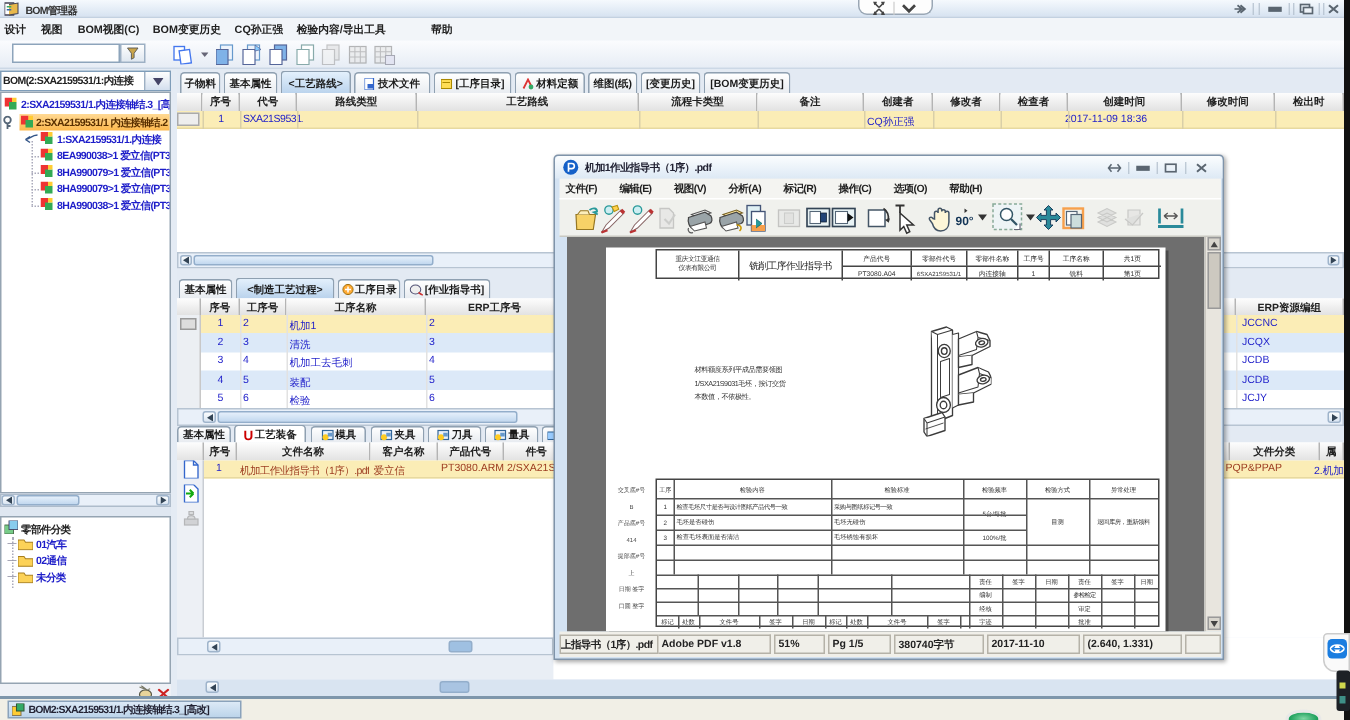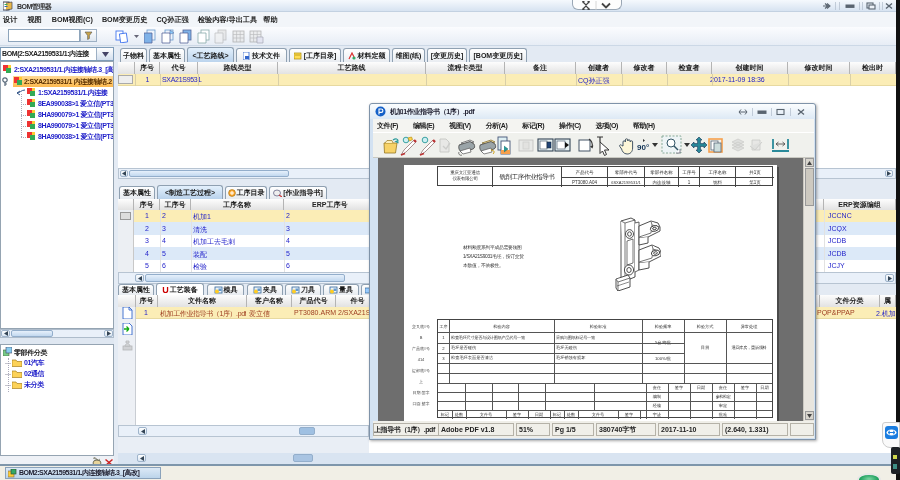--- a/index.html
+++ b/index.html
@@ -54,21 +54,21 @@
     </svg>
 </div>
 <div class="a" id="menubar" style="left:0;top:12px;width:896px;height:15px;background:#f2f5f9">
   <div class="fx" style="height:15px;font-size:7.2px;color:#222;letter-spacing:0px">
     <span style="margin-left:3px">设计</span>
       <span style="margin-left:10px">视图</span>
     <span style="margin-left:10px">BOM视图(C)</span>
       <span style="margin-left:9px">BOM变更历史</span>
     <span style="margin-left:9px">CQ孙正强</span>
       <span style="margin-left:9px">检验内容/导出工具</span>
-    <span style="margin-left:6px">帮助</span>
+    <span style="margin-left:30px">帮助</span>
   </div>
 </div>
 <div class="a" id="toolbar" style="left:0;top:27px;width:896px;height:19px;background:linear-gradient(#fbfcfe,#e7edf5);border-bottom:1px solid #ccd8e6">
   <div class="a" style="left:8px;top:2px;width:72px;height:13px;background:#fff;border:1px solid #8da4bb"></div>
   <div class="a" style="left:80px;top:2px;width:17px;height:13px;background:linear-gradient(#fefefe,#dfe7f0);border:1px solid #9db0c4"></div>
   <svg class="a" style="left:84px;top:4px" width="9" height="9" viewBox="0 0 9 9">
       <path d="M1 1 h7 l-2.6 3.5 v3 l-1.8 1 v-4z" fill="#caa54a" stroke="#555" stroke-width=".6"></path>
     </svg>
   <svg class="a" style="left:115px;top:2px" width="24" height="14" viewBox="0 0 24 14">
       <rect x="1" y="2" width="7" height="9" fill="#fff" stroke="#47e" stroke-width=".9"></rect>

